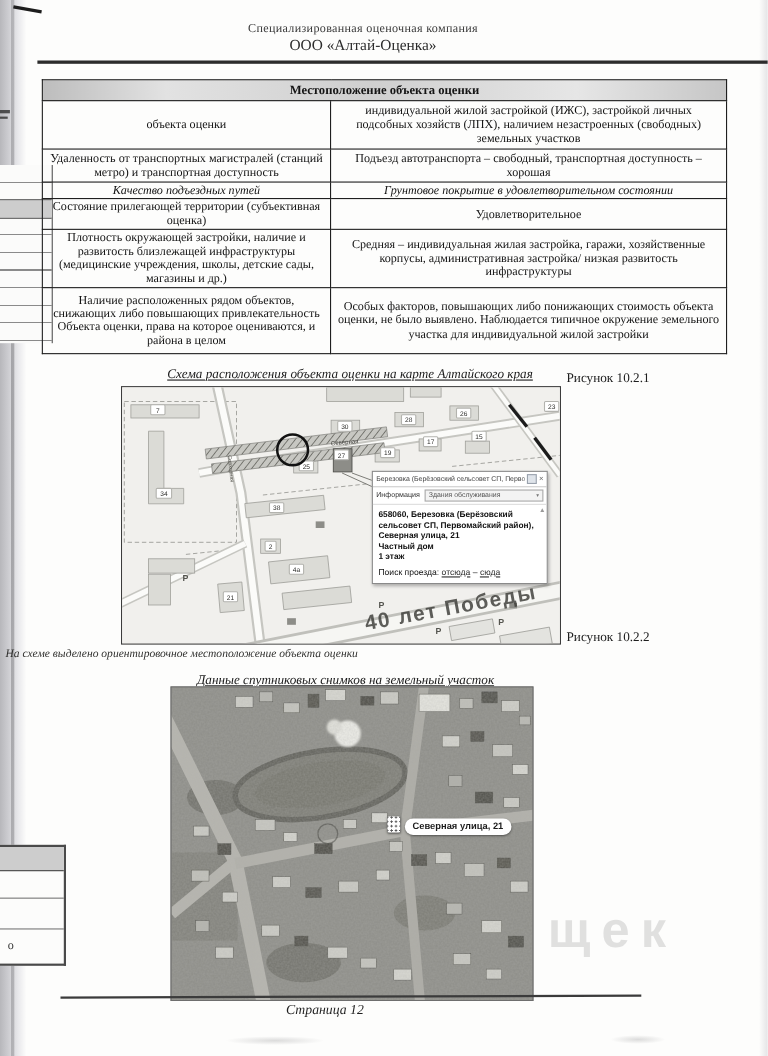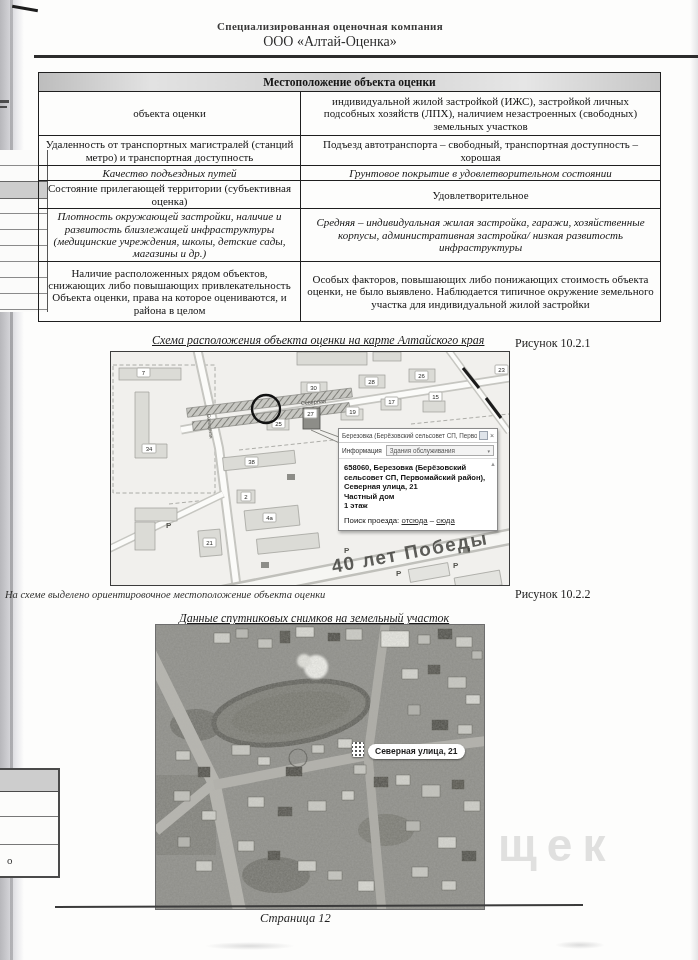--- a/index.html
+++ b/index.html
@@ -23,21 +23,21 @@
   .sliverA .graycell{position:absolute;left:0;top:31px;width:47px;height:16px;background:#cdcdcd;border-top:1px solid #666;border-bottom:1px solid #666;}
   .sliverB{position:absolute;left:0;top:768px;width:58px;height:106px;background:#fcfcfb;
     border:2px solid #4a4a4a;border-left:none;}
   .sliverB .graycell{position:absolute;left:0;top:0;width:100%;height:21px;background:#cdcdcd;border-bottom:1.5px solid #4a4a4a;}
   .sliverB .line{position:absolute;left:0;width:100%;height:1px;background:#777;}
   .sliverB .stray{position:absolute;left:7px;top:84px;font-size:11px;color:#333;}
   .smudge{position:absolute;height:8px;border-radius:50%;
     background:radial-gradient(closest-side,#d3d3d3,rgba(255,255,255,0));opacity:.8;}
   
   .hdr{position:absolute;left:0;top:20px;width:660px;text-align:center;}
-  .hdr .l1{font-size:11px;color:#3a3a3a;letter-spacing:.3px;font-weight:bold;}
+  .hdr .l1{font-size:11px;color:#3a3a3a;letter-spacing:.3px;}
   .hdr .l2{font-size:14px;color:#2c2c2c;margin-top:2px;}
   .hdr-rule{position:absolute;left:34px;top:55px;width:664px;height:2.5px;background:#2c2c2c;}
   
   table.loc{position:absolute;left:38px;top:72px;width:622px;border-collapse:collapse;table-layout:fixed;padding-left:41px;}
   table.loc th,table.loc td{border:1px solid #1f1f1f;font-size:11px;line-height:12.4px;
     text-align:center;vertical-align:middle;padding:1px 5px;color:#141414;}
   table.loc th{height:16px;font-size:11.5px;font-weight:bold;
     background:linear-gradient(90deg,#bdbdbd,#e2e2e2 18%,#cfcfcf 48%,#e6e6e6 78%,#c6c6c6);}
   table.loc col.c1{width:262px;} table.loc col.c2{width:360px;}
   td.vtop{vertical-align:top;}
@@ -127,21 +127,21 @@
     <td>Подъезд автотранспорта – свободный, транспортная доступность – хорошая</td>
   </tr>
   <tr style="height:15px;font-style:italic;">
     <td>Качество подъездных путей</td>
     <td>Грунтовое покрытие в удовлетворительном состоянии</td>
   </tr>
   <tr style="height:24px;">
     <td>Состояние прилегающей территории (субъективная оценка)</td>
     <td>Удовлетворительное</td>
   </tr>
-  <tr style="height:49px;font-style:italic;">
+  <tr style="height:49px;">
     <td>Плотность окружающей застройки, наличие и развитость близлежащей инфраструктуры (медицинские учреждения, школы, детские сады, магазины и др.)</td>
     <td>Средняя – индивидуальная жилая застройка, гаражи, хозяйственные корпусы, административная застройка/ низкая развитость инфраструктуры</td>
   </tr>
   <tr style="height:60px;">
     <td>Наличие расположенных рядом объектов, снижающих либо повышающих привлекательность Объекта оценки, права на которое оцениваются, и района в целом</td>
     <td>Особых факторов, повышающих либо понижающих стоимость объекта оценки, не было выявлено. Наблюдается типичное окружение земельного участка для индивидуальной жилой застройки</td>
   </tr>
 </tbody>
   </table>
 
@@ -277,21 +277,21 @@
         <u>отсюда</u>
         <span>–</span>
         <u>сюда</u>
       </div>
     </div>
   </div>
 </div>
 
 <div class="footnote">На схеме выделено ориентировочное местоположение объекта оценки</div>
 
-<div class="figcap" style="left:515px;top:587px;">Рисунок 10.2.2</div>
+<div class="figcap" style="left:515px;top:572px;">Рисунок 10.2.2</div>
 <div class="figtitle" style="left:179px;top:611px;">Данные спутниковых снимков на земельный участок</div>
 
 <div class="sat">
   <svg width="328" height="284" viewBox="0 0 328 284">
     <defs>
       <filter id="grain" x="0" y="0" width="100%" height="100%">
         <feTurbulence type="fractalNoise" baseFrequency="0.55" numOctaves="3" seed="11"></feTurbulence>
         <feColorMatrix type="matrix" values="0 0 0 0 0.45  0 0 0 0 0.45  0 0 0 0 0.43  0 0 0 0.7 0"></feColorMatrix>
       </filter>
       <filter id="soft">

